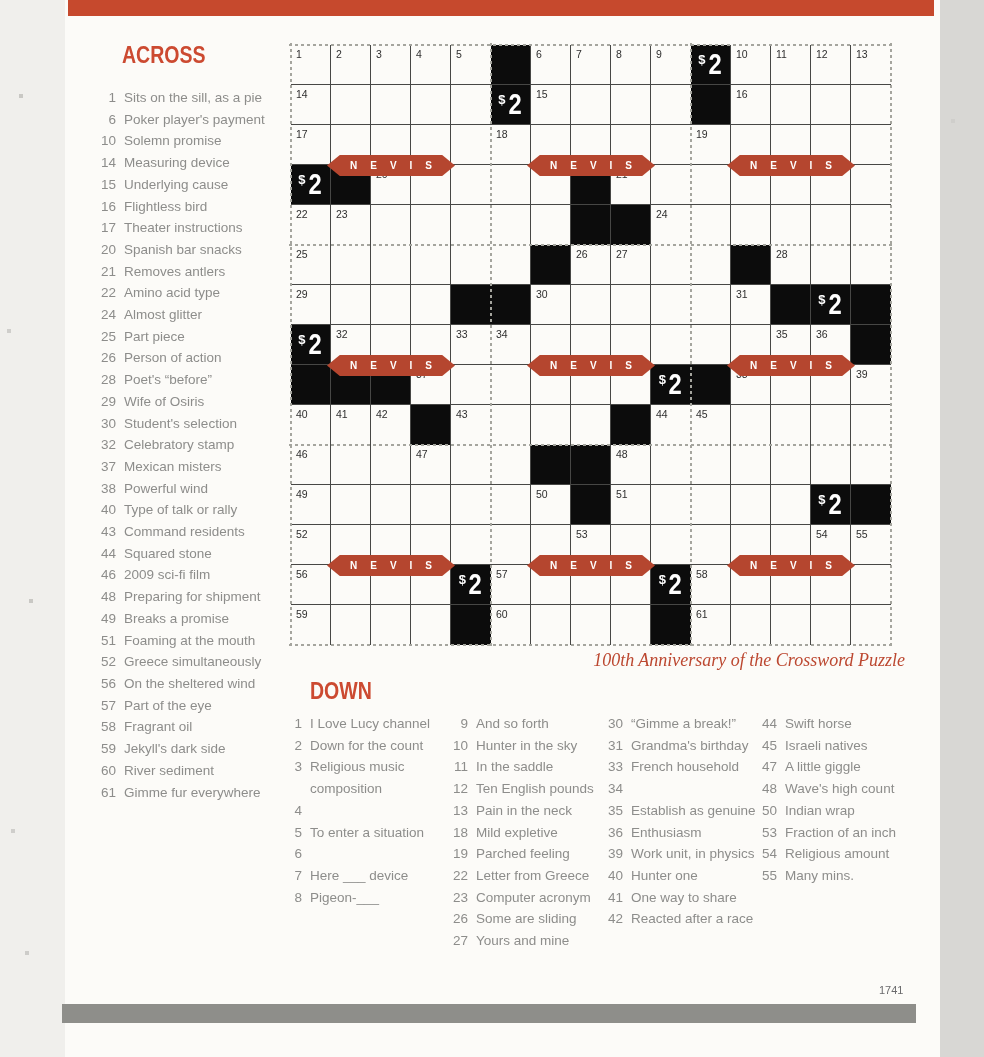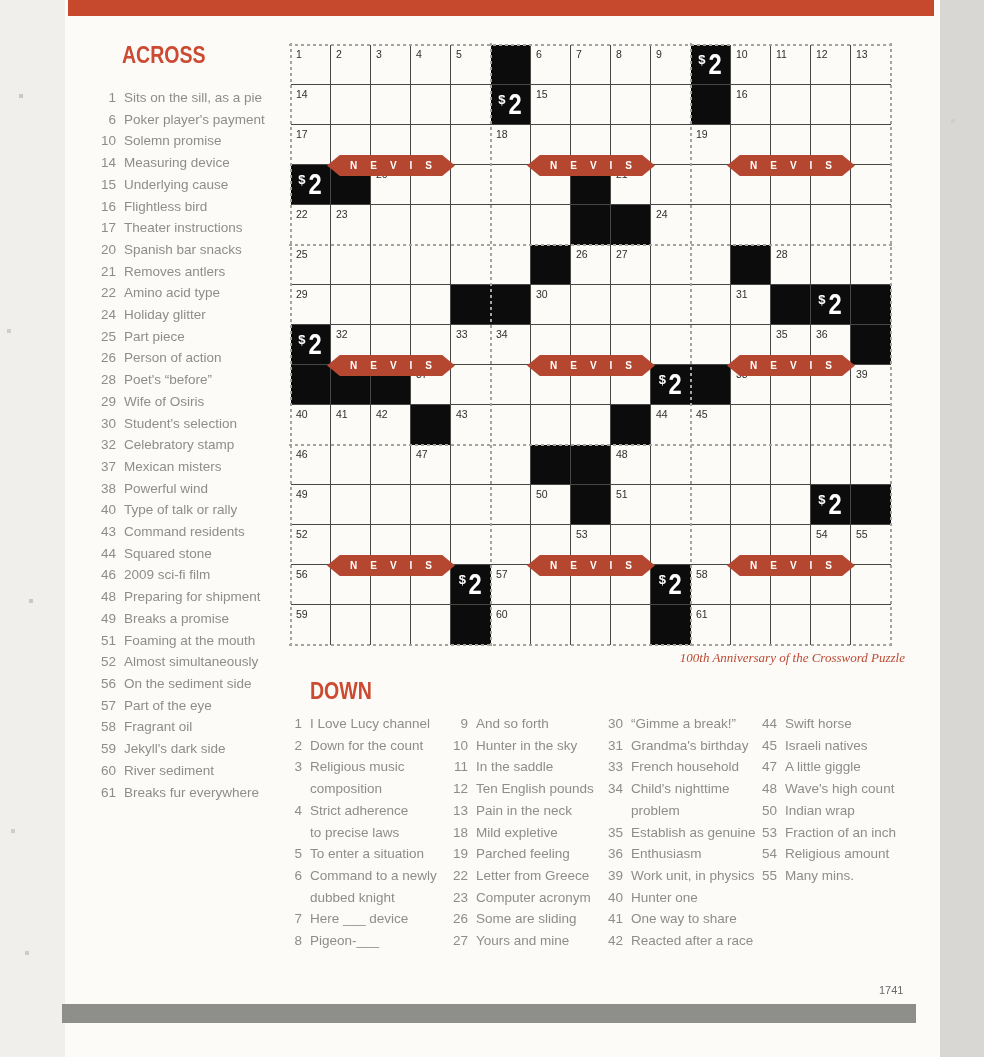--- a/index.html
+++ b/index.html
@@ -6,21 +6,21 @@
   body{width:984px;height:1057px;background:#f0efec;font-family:"Liberation Sans",sans-serif;position:relative;overflow:hidden;}
   .page{position:absolute;left:65px;top:0;width:875px;height:1057px;background:#fcfbf8;}
   .right-strip{position:absolute;left:940px;top:0;width:44px;height:1057px;background:#d8d7d4;}
   .redbar{position:absolute;left:68px;top:0;width:866px;height:16px;background:#c6492d;}
   .specks{position:absolute;left:0;top:0;width:2px;height:2px;background:transparent;
     box-shadow:20px 95px 0 1px #c9c8c4, 8px 330px 0 1px #cfcecb, 30px 600px 0 1px #c9c8c4,
                12px 830px 0 1px #cfcecb, 26px 952px 0 1px #cdccc9, 952px 120px 0 1px #cfcecb;}
   .sechdr{position:absolute;font-weight:bold;font-size:23px;color:#cc4a31;
     transform:scaleX(.85);transform-origin:left center;white-space:nowrap;}
   .caption{position:absolute;right:79px;top:650px;font-family:"Liberation Serif",serif;
-    font-style:italic;font-size:13px;color:#bc4831;white-space:nowrap;}
+    font-style:italic;font-size:18px;color:#bc4831;white-space:nowrap;}
   
   .cluelist{position:absolute;}
   .crow{display:flex;align-items:flex-start;}
   .cnum{flex:none;width:26px;text-align:right;font-size:13.5px;line-height:21.7px;color:#8d8d8b;}
   .ctxt{margin-left:8px;font-size:13.5px;line-height:21.7px;color:#8d8d8b;white-space:pre-line;}
   #across-list{left:90px;top:87px;width:210px;}
   .downcol{top:713px;width:196px;}
   #down-col-1{left:276px;} #down-col-2{left:442px;} #down-col-3{left:597px;} #down-col-4{left:751px;}
   
   .sheet{position:absolute;left:291px;top:45px;width:600px;height:600px;}
@@ -90,21 +90,21 @@
     <div class="crow">
       <span class="cnum">21</span>
       <span class="ctxt">Removes antlers</span>
     </div>
     <div class="crow">
       <span class="cnum">22</span>
       <span class="ctxt">Amino acid type</span>
     </div>
     <div class="crow">
       <span class="cnum">24</span>
-      <span class="ctxt">Holiday glitter</span>
+      <span class="ctxt">Almost glitter</span>
     </div>
     <div class="crow">
       <span class="cnum">25</span>
       <span class="ctxt">Part piece</span>
     </div>
     <div class="crow">
       <span class="cnum">26</span>
       <span class="ctxt">Person of action</span>
     </div>
     <div class="crow">
@@ -154,45 +154,45 @@
     <div class="crow">
       <span class="cnum">49</span>
       <span class="ctxt">Breaks a promise</span>
     </div>
     <div class="crow">
       <span class="cnum">51</span>
       <span class="ctxt">Foaming at the mouth</span>
     </div>
     <div class="crow">
       <span class="cnum">52</span>
-      <span class="ctxt">Almost simultaneously</span>
+      <span class="ctxt">Greece simultaneously</span>
     </div>
     <div class="crow">
       <span class="cnum">56</span>
-      <span class="ctxt">On the sediment side</span>
+      <span class="ctxt">On the sheltered wind</span>
     </div>
     <div class="crow">
       <span class="cnum">57</span>
       <span class="ctxt">Part of the eye</span>
     </div>
     <div class="crow">
       <span class="cnum">58</span>
       <span class="ctxt">Fragrant oil</span>
     </div>
     <div class="crow">
       <span class="cnum">59</span>
       <span class="ctxt">Jekyll's dark side</span>
     </div>
     <div class="crow">
       <span class="cnum">60</span>
       <span class="ctxt">River sediment</span>
     </div>
     <div class="crow">
       <span class="cnum">61</span>
-      <span class="ctxt">Breaks fur everywhere</span>
+      <span class="ctxt">Gimme fur everywhere</span>
     </div>
   </div>
 
 <div class="sheet">
     <div class="cell" style="left: 0px; top: 0px;">
       <span class="cellnum">1</span>
     </div>
     <div class="cell" style="left: 40px; top: 0px;">
       <span class="cellnum">2</span>
     </div>
@@ -614,31 +614,27 @@
       <span class="cnum">2</span>
       <span class="ctxt">Down for the count</span>
     </div>
     <div class="crow">
       <span class="cnum">3</span>
       <span class="ctxt">Religious music
 composition</span>
     </div>
     <div class="crow">
       <span class="cnum">4</span>
-      <span class="ctxt">Strict adherence
-to precise laws</span>
     </div>
     <div class="crow">
       <span class="cnum">5</span>
       <span class="ctxt">To enter a situation</span>
     </div>
     <div class="crow">
       <span class="cnum">6</span>
-      <span class="ctxt">Command to a newly
-dubbed knight</span>
     </div>
     <div class="crow">
       <span class="cnum">7</span>
       <span class="ctxt">Here ___ device</span>
     </div>
     <div class="crow">
       <span class="cnum">8</span>
       <span class="ctxt">Pigeon-___</span>
     </div>
   </div>
@@ -696,22 +692,20 @@
     <div class="crow">
       <span class="cnum">31</span>
       <span class="ctxt">Grandma's birthday</span>
     </div>
     <div class="crow">
       <span class="cnum">33</span>
       <span class="ctxt">French household</span>
     </div>
     <div class="crow">
       <span class="cnum">34</span>
-      <span class="ctxt">Child's nighttime
-problem</span>
     </div>
     <div class="crow">
       <span class="cnum">35</span>
       <span class="ctxt">Establish as genuine</span>
     </div>
     <div class="crow">
       <span class="cnum">36</span>
       <span class="ctxt">Enthusiasm</span>
     </div>
     <div class="crow">

